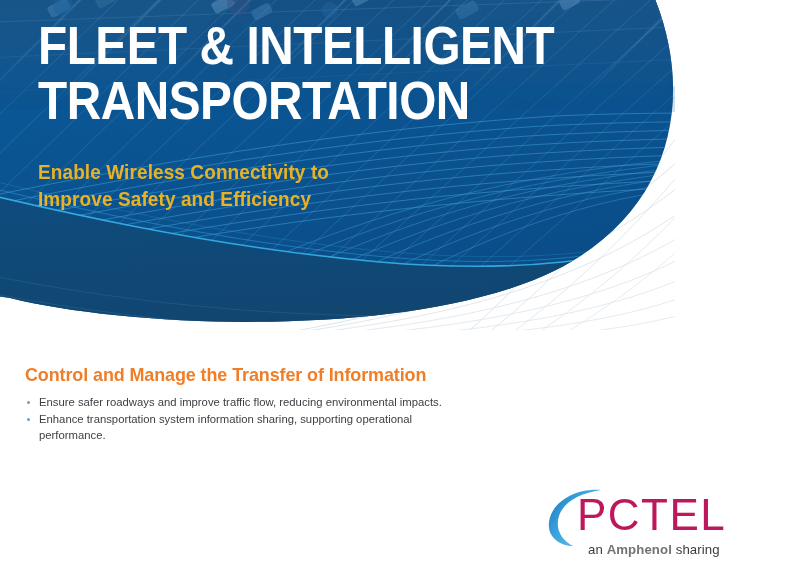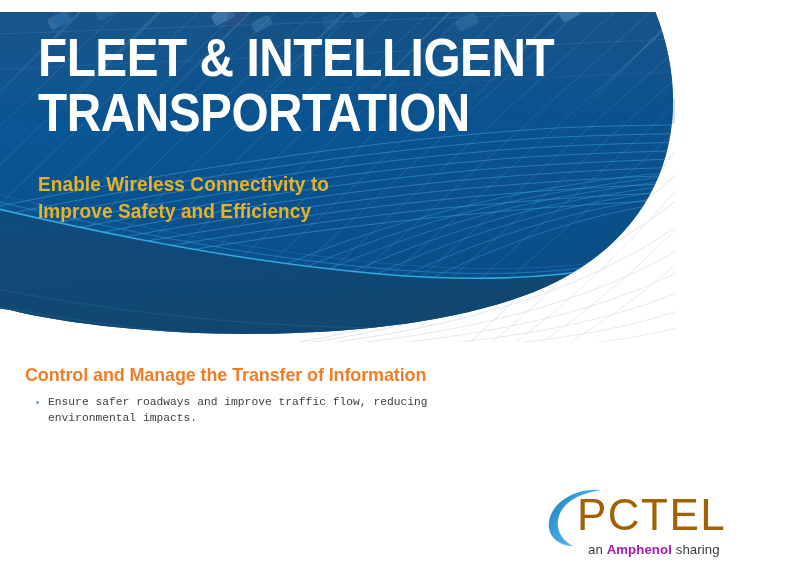--- a/index.html
+++ b/index.html
@@ -18,21 +18,21 @@
     width: 787px;
     height: 578px;
     overflow: hidden;
     background: #ffffff;
   }
 
   
   .hero {
     position: absolute;
     left: 0;
-    top: 12px;
+    top: 0;
     width: 675px;
     height: 330px;
     overflow: hidden;
   }
   .hero-svg {
     position: absolute;
     left: 0;
     top: 0;
     width: 787px;
     height: 330px;
@@ -83,24 +83,23 @@
     margin: 0 0 9px 0;
     color: #F07E28;
     font-family: "Liberation Sans Narrow", "Liberation Sans", sans-serif;
     font-weight: bold;
     font-size: 18.5px;
     letter-spacing: -0.1px;
     transform: scaleX(0.97);
     transform-origin: left top;
   }
   ul.bullets {
-    margin: 9px;
+    margin: 0;
     padding: 0;
     list-style: none;
-    font-family: Liberation Mono, monospace;
   }
   ul.bullets li {
     position: relative;
     padding-left: 14px;
     margin-bottom: 1px;
     color: #3d4044;
     font-size: 11.3px;
     line-height: 1.40;
   }
   ul.bullets li .dot {
@@ -129,34 +128,34 @@
     height: 62px;
   }
   .logo-word {
     position: absolute;
     left: 34px;
     top: 7px;
     font-family: "Liberation Sans", sans-serif;
     font-size: 44px;
     font-weight: 400;
     letter-spacing: 1.5px;
-    color: #a16207;
+    color: #be185d;
     line-height: 1;
   }
   .logo-tag {
     position: absolute;
     left: 45px;
     top: 56px;
     font-family: "Liberation Sans", sans-serif;
     font-size: 13.2px;
     color: #3b3b3d;
     letter-spacing: 0.1px;
     white-space: nowrap;
   }
-  .logo-tag b { font-weight: bold; color: #a21caf; text-align: right; }
+  .logo-tag b { font-weight: bold; color: #737373; text-align: right; }
 </style>
 </head>
 <body>
 
 <div class="page">
 
   <div class="hero">
     <svg class="hero-svg" viewBox="0 0 787 330" preserveAspectRatio="none">
       <defs>
 
@@ -344,20 +343,24 @@
     </div>
   </div>
 
   <div class="content">
     <h3 class="section-title">Control and Manage the Transfer of Information</h3>
     <ul class="bullets">
       <li>
         <span class="dot"></span>
         <span>Ensure safer roadways and improve traffic flow, reducing environmental impacts.</span>
       </li>
+      <li>
+        <span class="dot"></span>
+        <span>Enhance transportation system information sharing, supporting operational performance.</span>
+      </li>
     </ul>
   </div>
 
   <div class="logo">
     <svg class="logo-mark" viewBox="0 0 68 62">
       <defs>
         <linearGradient id="gMark" x1="0" y1="0" x2="1" y2="0.7">
           <stop offset="0%" stop-color="#1E73B8"></stop>
           <stop offset="45%" stop-color="#3AA3DC"></stop>
           <stop offset="100%" stop-color="#6FC4EA"></stop>

